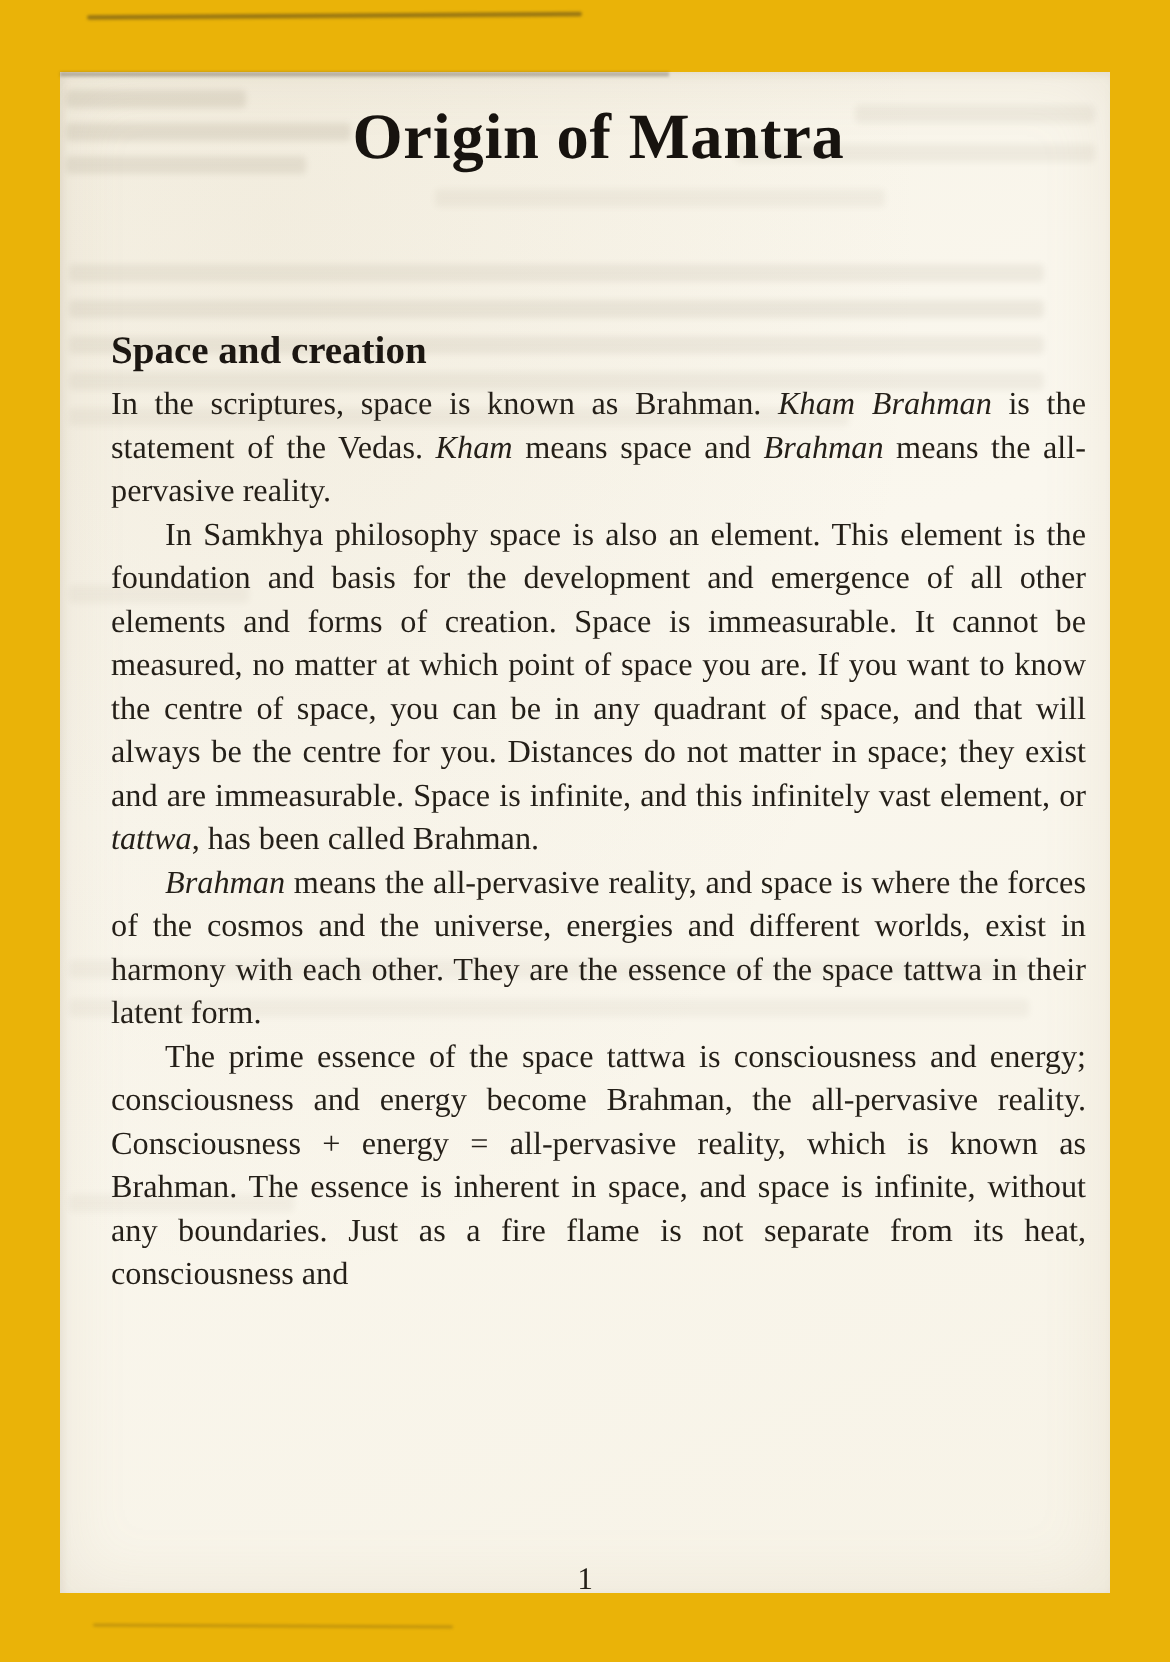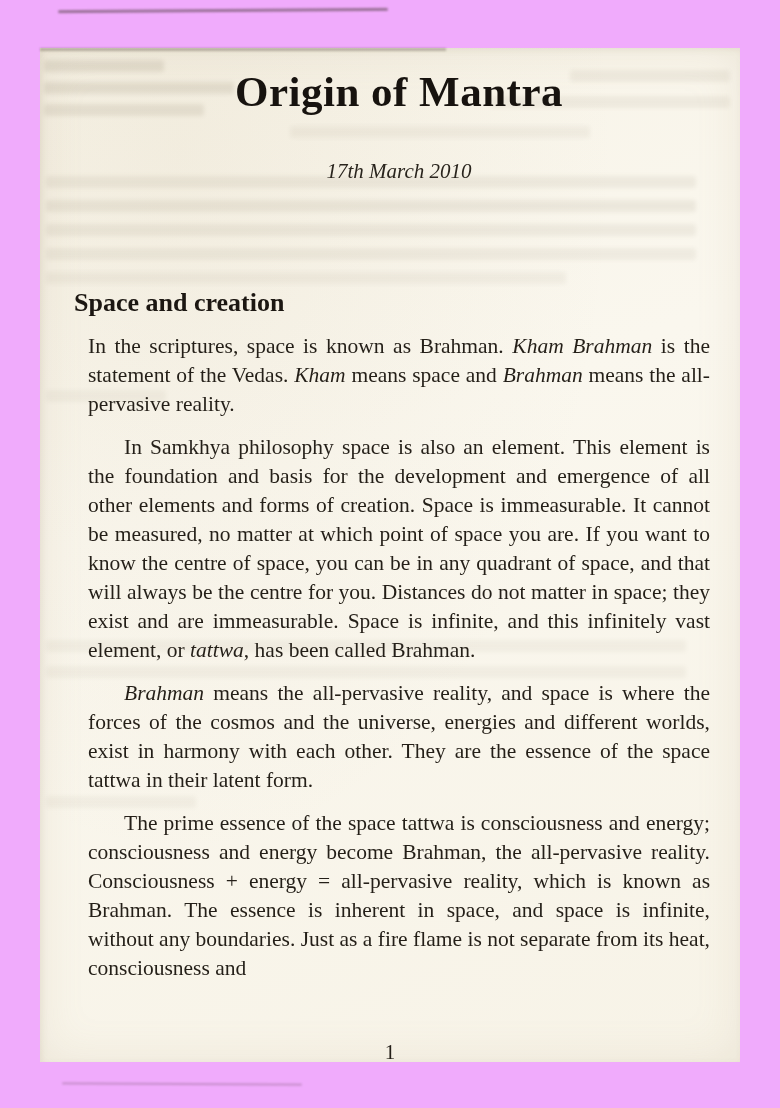--- a/index.html
+++ b/index.html
@@ -5,21 +5,21 @@
   html, body {
     margin: 0;
     padding: 0;
     background: #fdfdfc;
     font-family: "Liberation Serif", "DejaVu Serif", serif;
   }
   .scan {
     position: relative;
     width: 780px;
     height: 1108px;
-    background: #f0abfc;
+    background: #eab308;
     overflow: hidden;
   }
   
   .streak {
     position: absolute;
     background: rgba(50, 42, 32, 0.45);
     filter: blur(1.2px);
     border-radius: 2px;
   }
   .streak.top    { left: 58px;  top: 9px;    width: 330px; height: 3px; transform: rotate(-0.4deg); }
@@ -81,21 +81,21 @@
     font-size: 21px;
     color: #2a251e;
   }
   h2.heading {
     margin: 104px 0 6px 0;
     font-size: 26px;
     font-weight: 700;
     color: #1c1712;
   }
   .body-text p {
-    margin: 14px;
+    margin: 0;
     font-size: 21.5px;
     line-height: 29px;
     text-align: justify;
     text-indent: 36px;
     color: #241f18;
   }
   .body-text p.noindent { text-indent: 0; }
   .body-text em { font-style: italic; }
   .pagenum {
     position: absolute;
@@ -133,21 +133,20 @@
       <div class="ghost" style="left:6px;  top:342px; width:120px; opacity:.05;"></div>
       <div class="ghost" style="left:6px;  top:592px; width:640px; opacity:.05;"></div>
       <div class="ghost" style="left:6px;  top:618px; width:640px; opacity:.05;"></div>
       <div class="ghost" style="left:6px;  top:748px; width:150px; opacity:.05;"></div>
     </div>
 
     <div class="content">
 
       <h1 class="title">Origin of Mantra</h1>
 
-      <div class="date">17th March 2010</div>
 
       <h2 class="heading">Space and creation</h2>
 
       <div class="body-text">
 
         <p class="noindent"><span>In the scriptures, space is known as Brahman. </span><em>Kham Brahman</em><span> is the statement of the Vedas. </span><em>Kham</em><span> means space and </span><em>Brahman</em><span> means the all-pervasive reality.</span></p>
 
         <p><span>In Samkhya philosophy space is also an element. This element is the foundation and basis for the development and emergence of all other elements and forms of creation. Space is immeasurable. It cannot be measured, no matter at which point of space you are. If you want to know the centre of space, you can be in any quadrant of space, and that will always be the centre for you. Distances do not matter in space; they exist and are immeasurable. Space is infinite, and this infinitely vast element, or </span><em>tattwa</em><span>, has been called Brahman.</span></p>
 
         <p><em>Brahman</em><span> means the all-pervasive reality, and space is where the forces of the cosmos and the universe, energies and different worlds, exist in harmony with each other. They are the essence of the space tattwa in their latent form.</span></p>

